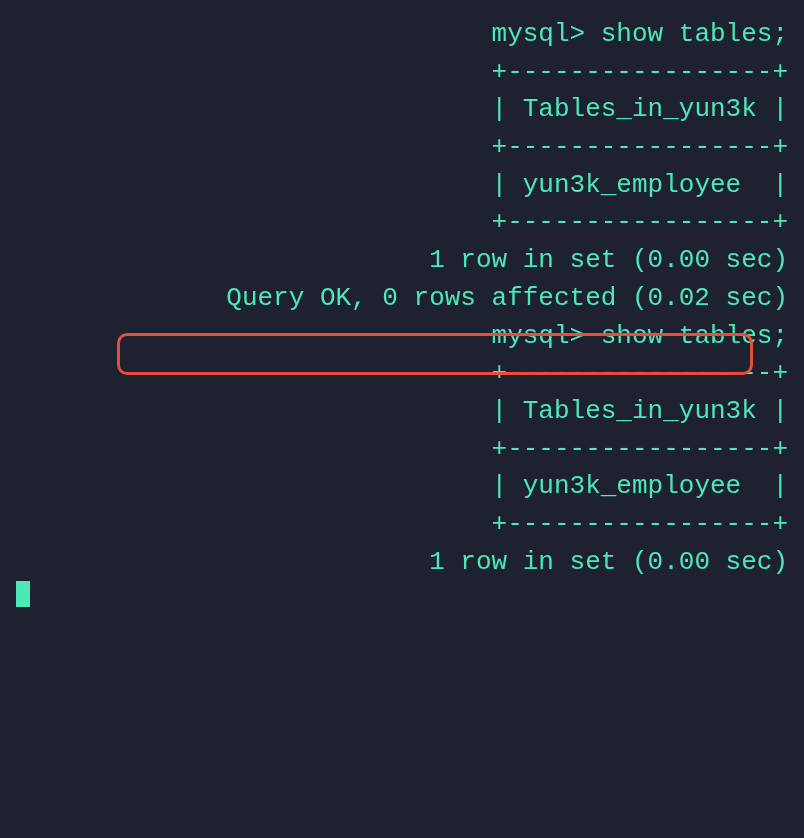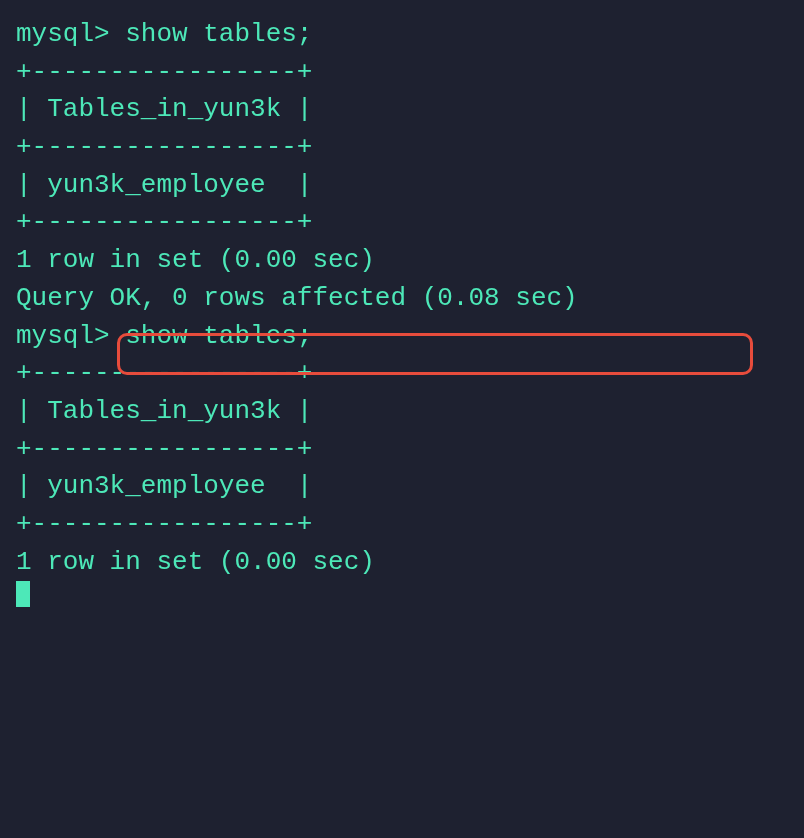--- a/index.html
+++ b/index.html
@@ -1,18 +1,19 @@
 <!DOCTYPE html>
 <html><head>
   <meta charset="utf-8">
   <style>
     * {
       margin: 0;
       padding: 0;
       box-sizing: border-box;
+      text-align: right;
     }
     body {
       background-color: #1e2130;
       color: #4de8b8;
       font-family: 'Consolas', 'Monaco', 'Courier New', monospace;
       font-size: 26px;
       padding: 16px;
       line-height: 1.45;
       width: 804px;
       height: 838px;
@@ -46,21 +47,21 @@
 
 <div>
   <div class="terminal-line">mysql&gt; show tables;</div>
   <div class="terminal-line">+-----------------+</div>
   <div class="terminal-line">| Tables_in_yun3k |</div>
   <div class="terminal-line">+-----------------+</div>
   <div class="terminal-line">| yun3k_employee  |</div>
   <div class="terminal-line">+-----------------+</div>
   <div class="terminal-line">1 row in set (0.00 sec)</div>
   <div class="terminal-line"></div>
-  <div class="terminal-line">Query OK, 0 rows affected (0.08 sec)</div>
+  <div class="terminal-line">Query OK, 0 rows affected (0.02 sec)</div>
   <div class="terminal-line"></div>
   <div class="terminal-line">mysql&gt; show tables;</div>
   <div class="terminal-line">+-----------------+</div>
   <div class="terminal-line">| Tables_in_yun3k |</div>
   <div class="terminal-line">+-----------------+</div>
   <div class="terminal-line">| yun3k_employee  |</div>
   <div class="terminal-line">+-----------------+</div>
   <div class="terminal-line">1 row in set (0.00 sec)</div>
   <div class="terminal-line"></div>
   <div class="terminal-line prompt-line">

